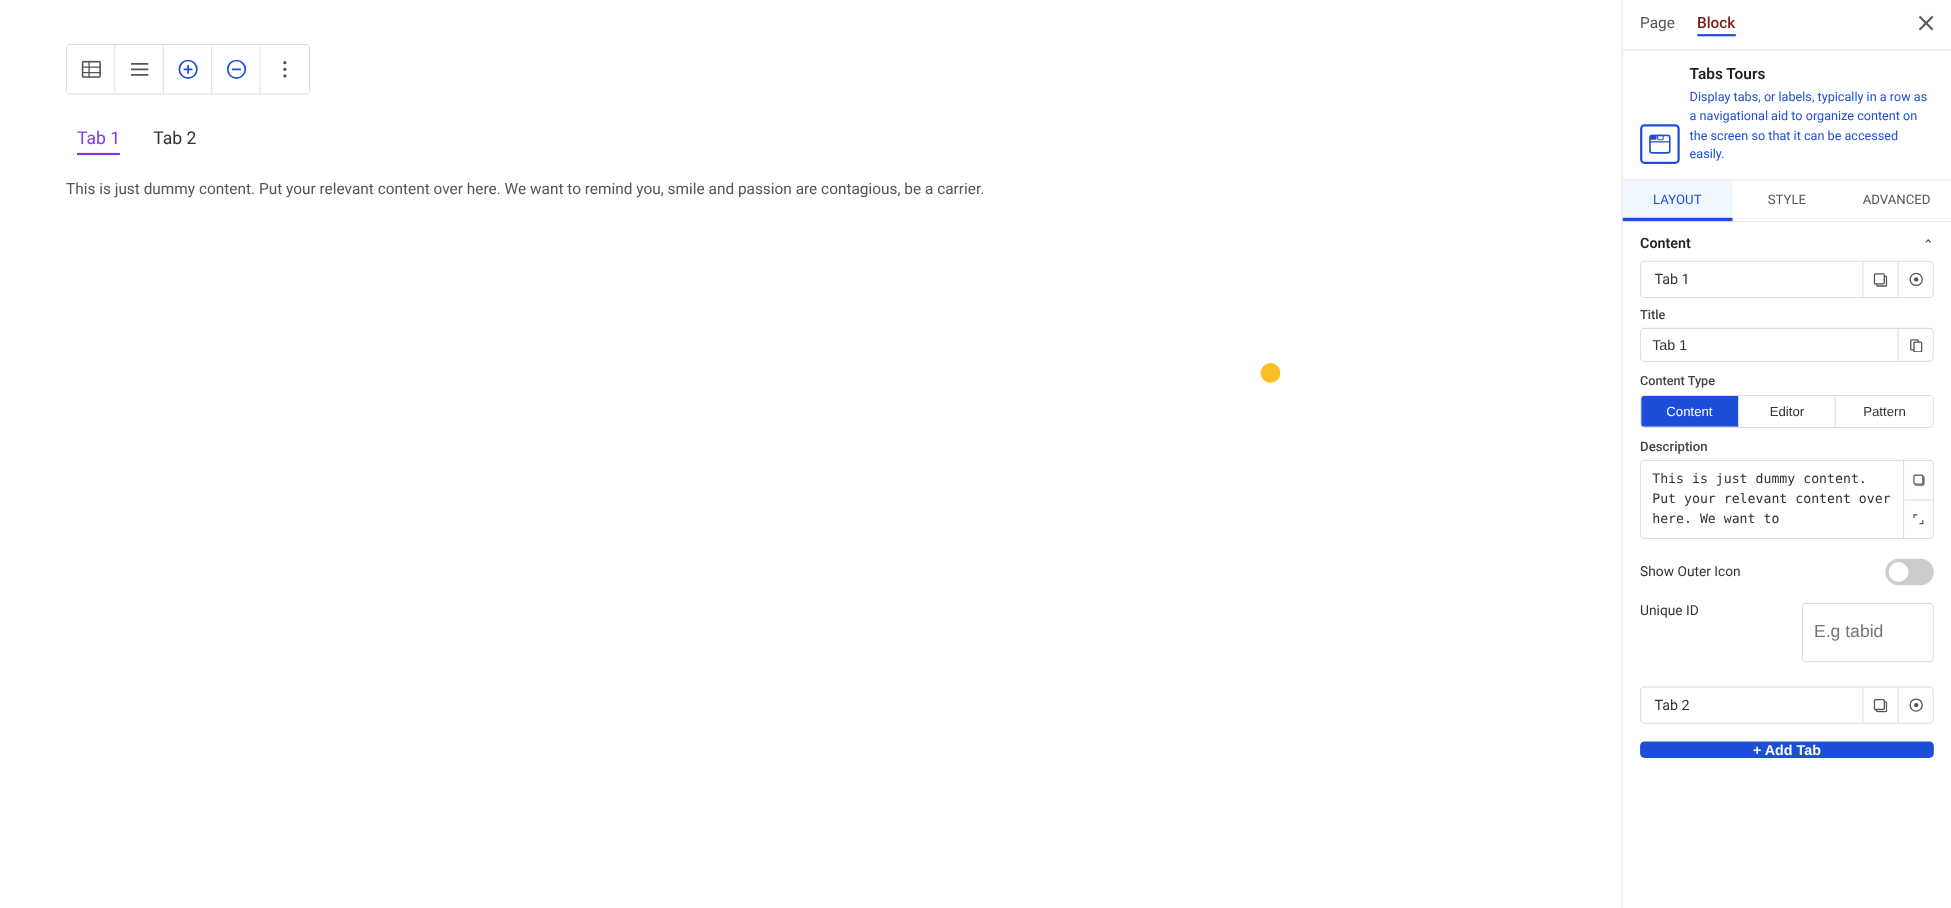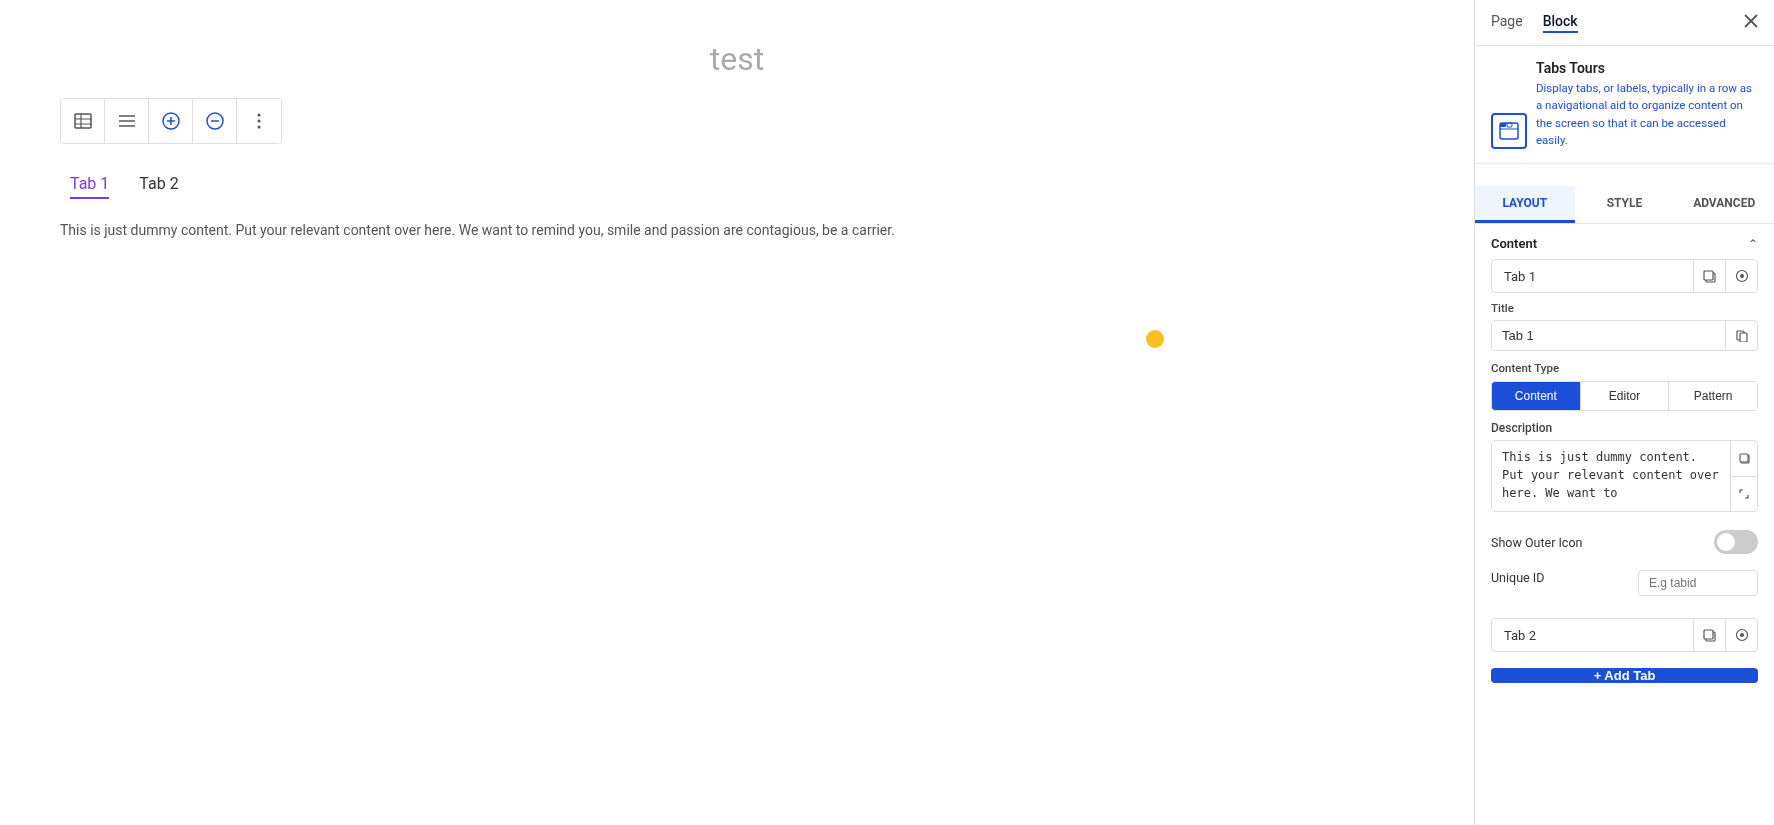--- a/index.html
+++ b/index.html
@@ -99,21 +99,21 @@
       gap: 20px;
     }
 
     .panel-tab {
       font-size: 14px;
       color: #555;
       cursor: pointer;
       padding-bottom: 2px;
     }
     .panel-tab.active {
-      color: #0f172a;
+      color: #7f1d1d;
       border-bottom: 2px solid #1d4ed8;
       font-weight: 500;
     }
 
     .close-btn {
       background: none;
       border: none;
       cursor: pointer;
       font-size: 18px;
       color: #555;
@@ -158,25 +158,24 @@
     .layout-tabs {
       display: flex;
       border-bottom: 1px solid #e5e5e5;
     }
 
     .layout-tab {
       flex: 1;
       text-align: center;
       padding: 10px 4px;
       font-size: 12px;
-      font-weight: 700;
+      font-weight: 400;
       cursor: pointer;
       color: #555;
       border-bottom: 3px solid transparent;
-      margin-top: 22px;
     }
     .layout-tab.active {
       color: #1d4ed8;
       border-bottom: 3px solid #1d4ed8;
       background: #eff6ff;
     }
 
     
     .section-header {
       display: flex;
@@ -418,22 +417,22 @@
 
     .unique-id-label {
       font-size: 12.5px;
       color: #333;
       white-space: nowrap;
     }
 
     .unique-id-input {
       border: 1px solid #ddd;
       border-radius: 4px;
-      padding: 5px 10px;
-      font-size: 12px;
+      padding: 17px 10px;
+      font-size: 16px;
       color: #999;
       width: 120px;
       outline: none;
     }
 
     
     .add-tab-btn {
       margin: 8px 16px 16px;
       background: #1d4ed8;
       color: #fff;
@@ -453,21 +452,20 @@
       width: 18px;
       height: 18px;
       background: #fbbf24;
       border-radius: 50%;
     }
   </style>
 </head>
 <body>
 
 <div class="canvas-area">
-  <h1 class="page-title">test</h1>
 
   <div class="block-toolbar">
     <button class="toolbar-btn">
       <svg width="18" height="16" viewBox="0 0 18 16" fill="none" xmlns="http://www.w3.org/2000/svg">
         <rect x="1" y="1" width="16" height="14" rx="1" stroke="#555" stroke-width="1.5" fill="none"></rect>
         <line x1="1" y1="6" x2="17" y2="6" stroke="#555" stroke-width="1.2"></line>
         <line x1="1" y1="11" x2="17" y2="11" stroke="#555" stroke-width="1.2"></line>
         <line x1="7" y1="1" x2="7" y2="15" stroke="#555" stroke-width="1.2"></line>
       </svg>
     </button>

